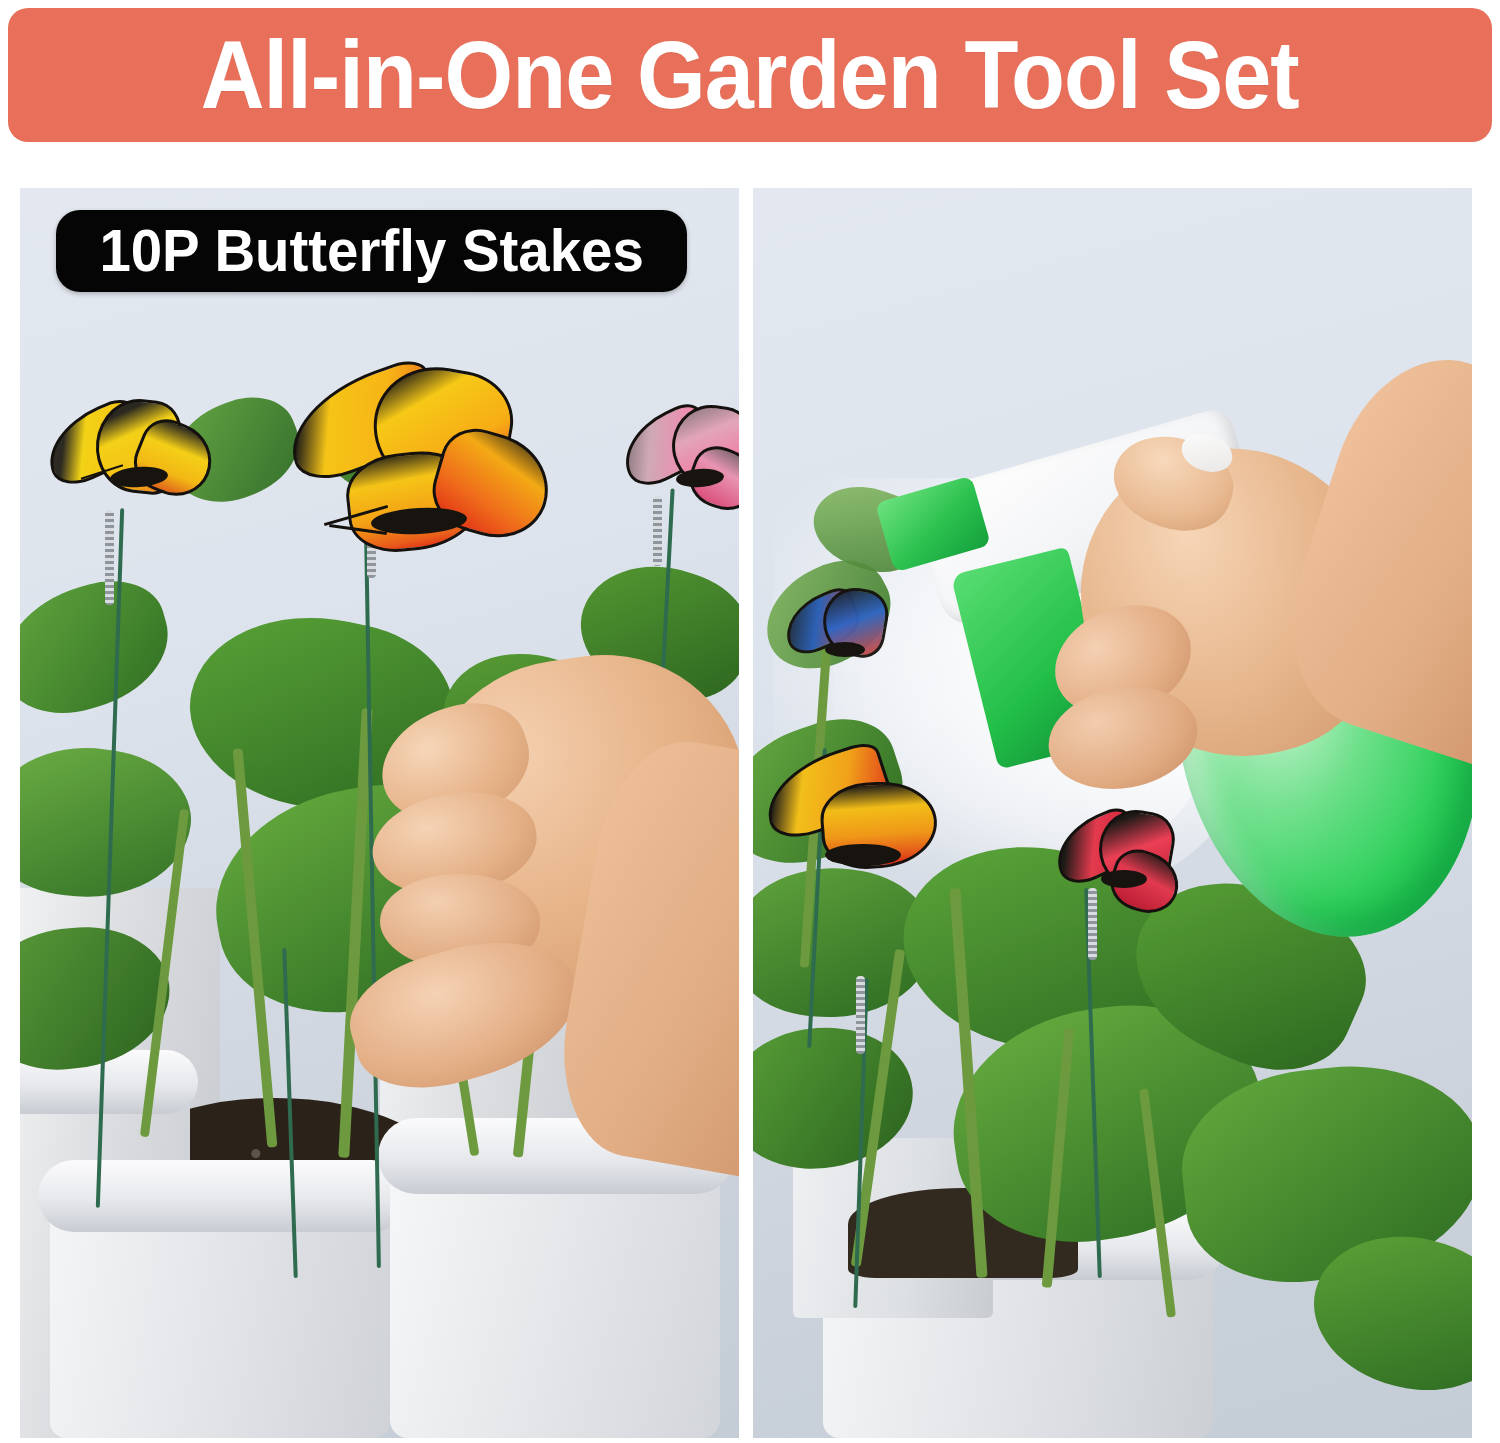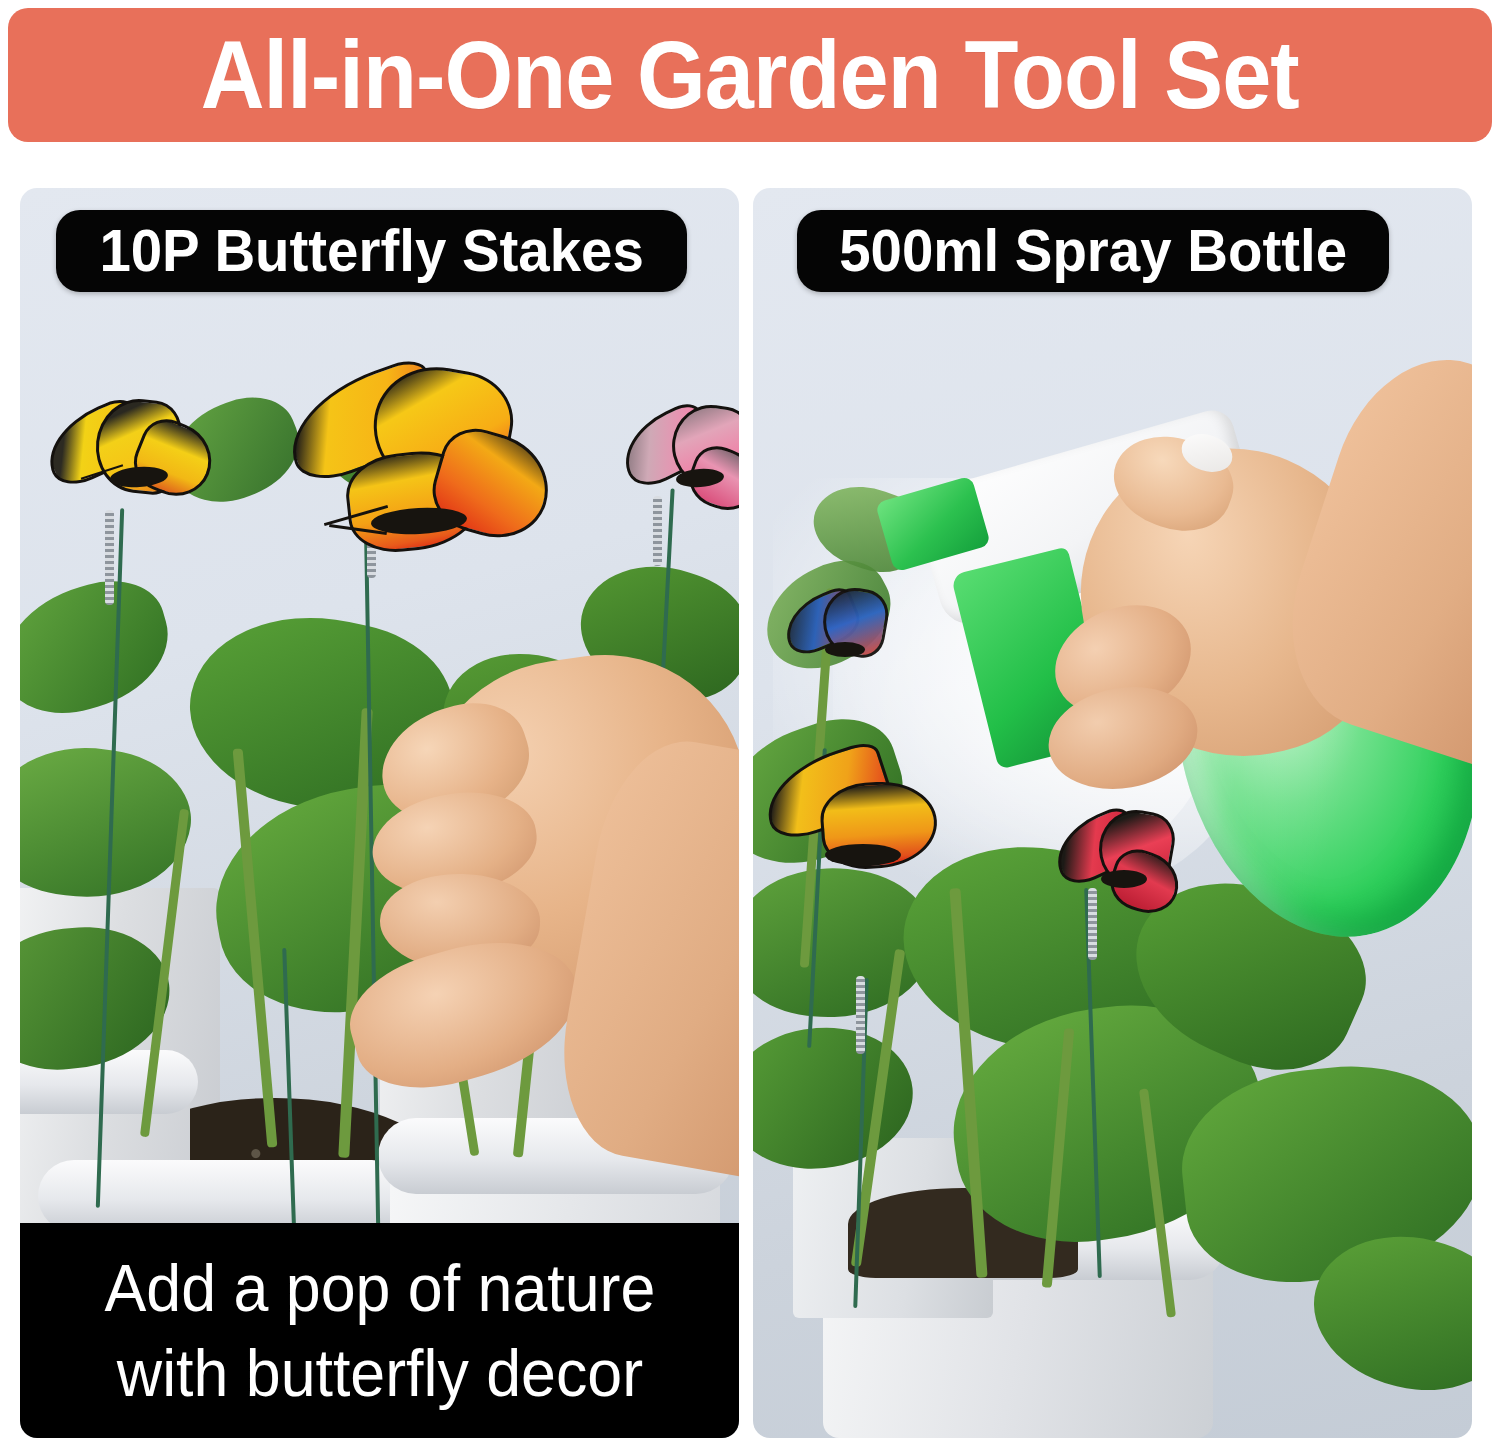--- a/index.html
+++ b/index.html
@@ -25,21 +25,20 @@
     text-shadow:0 1px 0 rgba(0,0,0,0.05);
   }
   
   .panels{
     position:absolute;left:20px;top:188px;width:1452px;height:1250px;
     display:flex;gap:14px;
   }
   .panel{
     position:relative;width:719px;height:1250px;overflow:hidden;
     background:linear-gradient(165deg,#e3e8f0 0%,#dde3ec 35%,#ccd3dc 75%,#c4ccd6 100%);
-    border-radius:17px;
   }
   .photo{position:absolute;inset:0;overflow:hidden;}
   
   .badge{
     position:absolute;top:22px;z-index:40;
     background:#050505;border-radius:24px;
     height:82px;display:flex;align-items:center;justify-content:center;
     padding:0 26px;
     box-shadow:0 2px 5px rgba(0,0,0,0.25);
   }
@@ -245,24 +244,20 @@
                   transform:rotate(-16deg);"></div>
       <div class="hand" style="left:560px;top:560px;width:260px;height:420px;border-radius:30% 10% 10% 30%;
                   background:linear-gradient(110deg,#eec09a 0%,#e0ac83 55%,#cf9369 100%);
                   transform:rotate(10deg);"></div>
 
       <div class="badge badge-left">
         <span class="badge-text">10P Butterfly Stakes</span>
       </div>
     </div>
 
-    <div class="caption">
-      <span class="caption-line">Add a pop of nature</span>
-      <span class="caption-line">with butterfly decor</span>
-    </div>
   </div>
 
   <div class="panel">
     <div class="photo">
 
       <div class="mist" style="left:20px;top:290px;width:480px;height:420px;border-radius:0 60% 40% 0;"></div>
       <div class="mist" style="left:80px;top:360px;width:380px;height:330px;border-radius:10% 55% 50% 10%;opacity:.85;"></div>
 
       <div class="pot" style="left:70px;top:1050px;width:390px;height:200px;border-radius:8px 8px 16px 16px;
                   background:linear-gradient(100deg,#f4f5f6 0%,#e1e3e7 50%,#ccd0d5 100%);"></div>
@@ -344,20 +339,17 @@
                   transform:rotate(-10deg);"></div>
       <div class="hand" style="left:360px;top:250px;width:120px;height:90px;border-radius:55% 45% 50% 50%;
                   background:radial-gradient(ellipse at 35% 30%,#f7d9bb 0%,#e9ba92 60%,#d29a6d 100%);
                   transform:rotate(20deg);"></div>
       <div style="position:absolute;left:428px;top:247px;width:52px;height:36px;border-radius:50%;
                   background:linear-gradient(150deg,#fdfdfd,#e8e6e4);transform:rotate(18deg);"></div>
       <div class="hand" style="left:560px;top:180px;width:280px;height:380px;border-radius:34% 6% 6% 34%;
                   background:linear-gradient(105deg,#f0c29c 0%,#e1ad84 55%,#cd9067 100%);
                   transform:rotate(18deg);"></div>
 
-      <div class="badge badge-right">
-        <span class="badge-text">500ml Spray Bottle</span>
-      </div>
     </div>
 
   </div>
 
 </div>
 
 </body></html>

